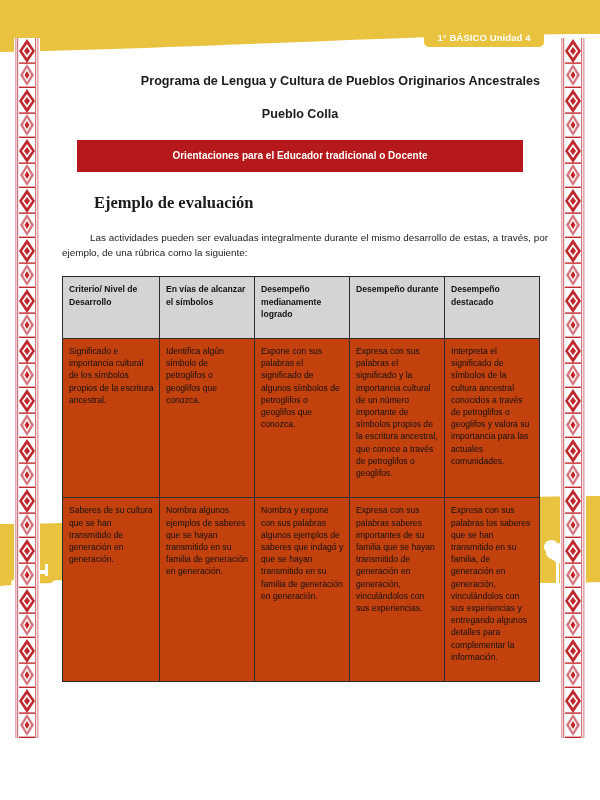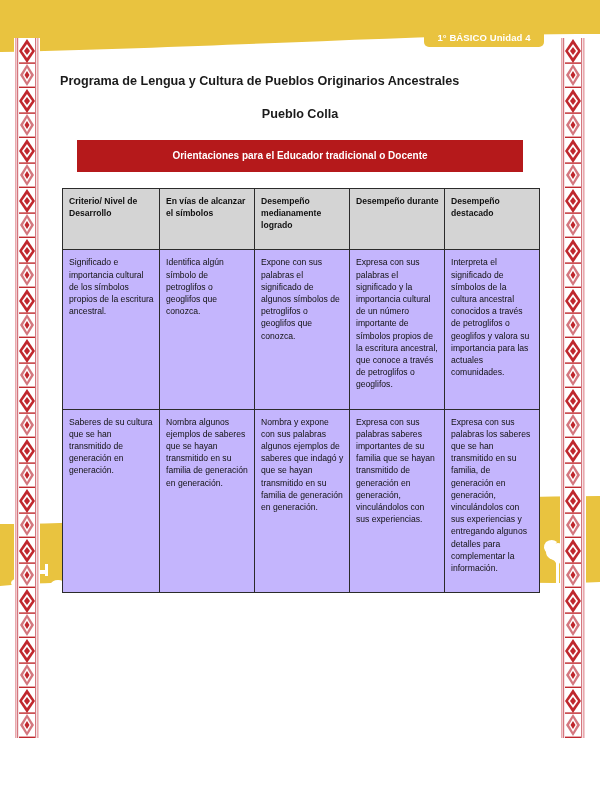--- a/index.html
+++ b/index.html
@@ -67,21 +67,21 @@
   
   .content {
     position: absolute;
     top: 0; left: 0;
     width: 600px;
     z-index: 5;
   }
 
   .doc-title {
     margin: 74px 60px 0 60px;
-    text-align: left;
+    text-align: right;
     font-size: 12.6px;
     font-weight: bold;
     color: #1b1b1b;
     line-height: 1.25;
   }
   .doc-subtitle {
     margin: 17px 60px 0 60px;
     text-align: center;
     font-size: 12.6px;
     font-weight: bold;
@@ -134,21 +134,21 @@
     font-size: 8.6px;
     line-height: 1.42;
     color: #111111;
   }
   table.rubric th {
     background: #d4d4d4;
     font-weight: bold;
     text-align: left;
     height: 48px;
   }
-  table.rubric td { background: #c4b5fd; margin-left: 12px; }
+  table.rubric td { background: #c2410c; margin-left: 12px; }
   table.rubric tr.row-1 td { height: 150px; }
   table.rubric tr.row-2 td { height: 160px; }
 
   .col-1 { width: 97px; }
   .col-2 { width: 95px; }
   .col-3 { width: 95px; }
   .col-4 { width: 95px; }
   .col-5 { width: 95px; }
 </style>
 </head>
@@ -203,21 +203,23 @@
 
   <div class="content">
 
     <div class="doc-title">Programa de Lengua y Cultura de Pueblos Originarios Ancestrales</div>
     <div class="doc-subtitle">Pueblo Colla</div>
 
     <div class="red-banner">
       <span>Orientaciones para el Educador tradicional o Docente</span>
     </div>
 
-
+    <div class="section-heading">Ejemplo de evaluación</div>
+
+    <p class="intro">Las actividades pueden ser evaluadas integralmente durante el mismo desarrollo de estas, a través, por ejemplo, de una rúbrica como la siguiente:</p>
 
     <div class="rubric-wrap">
       <table class="rubric">
         <colgroup>
           <col class="col-1">
             <col class="col-2">
             <col class="col-3">
             <col class="col-4">
             <col class="col-5">
         </colgroup>

